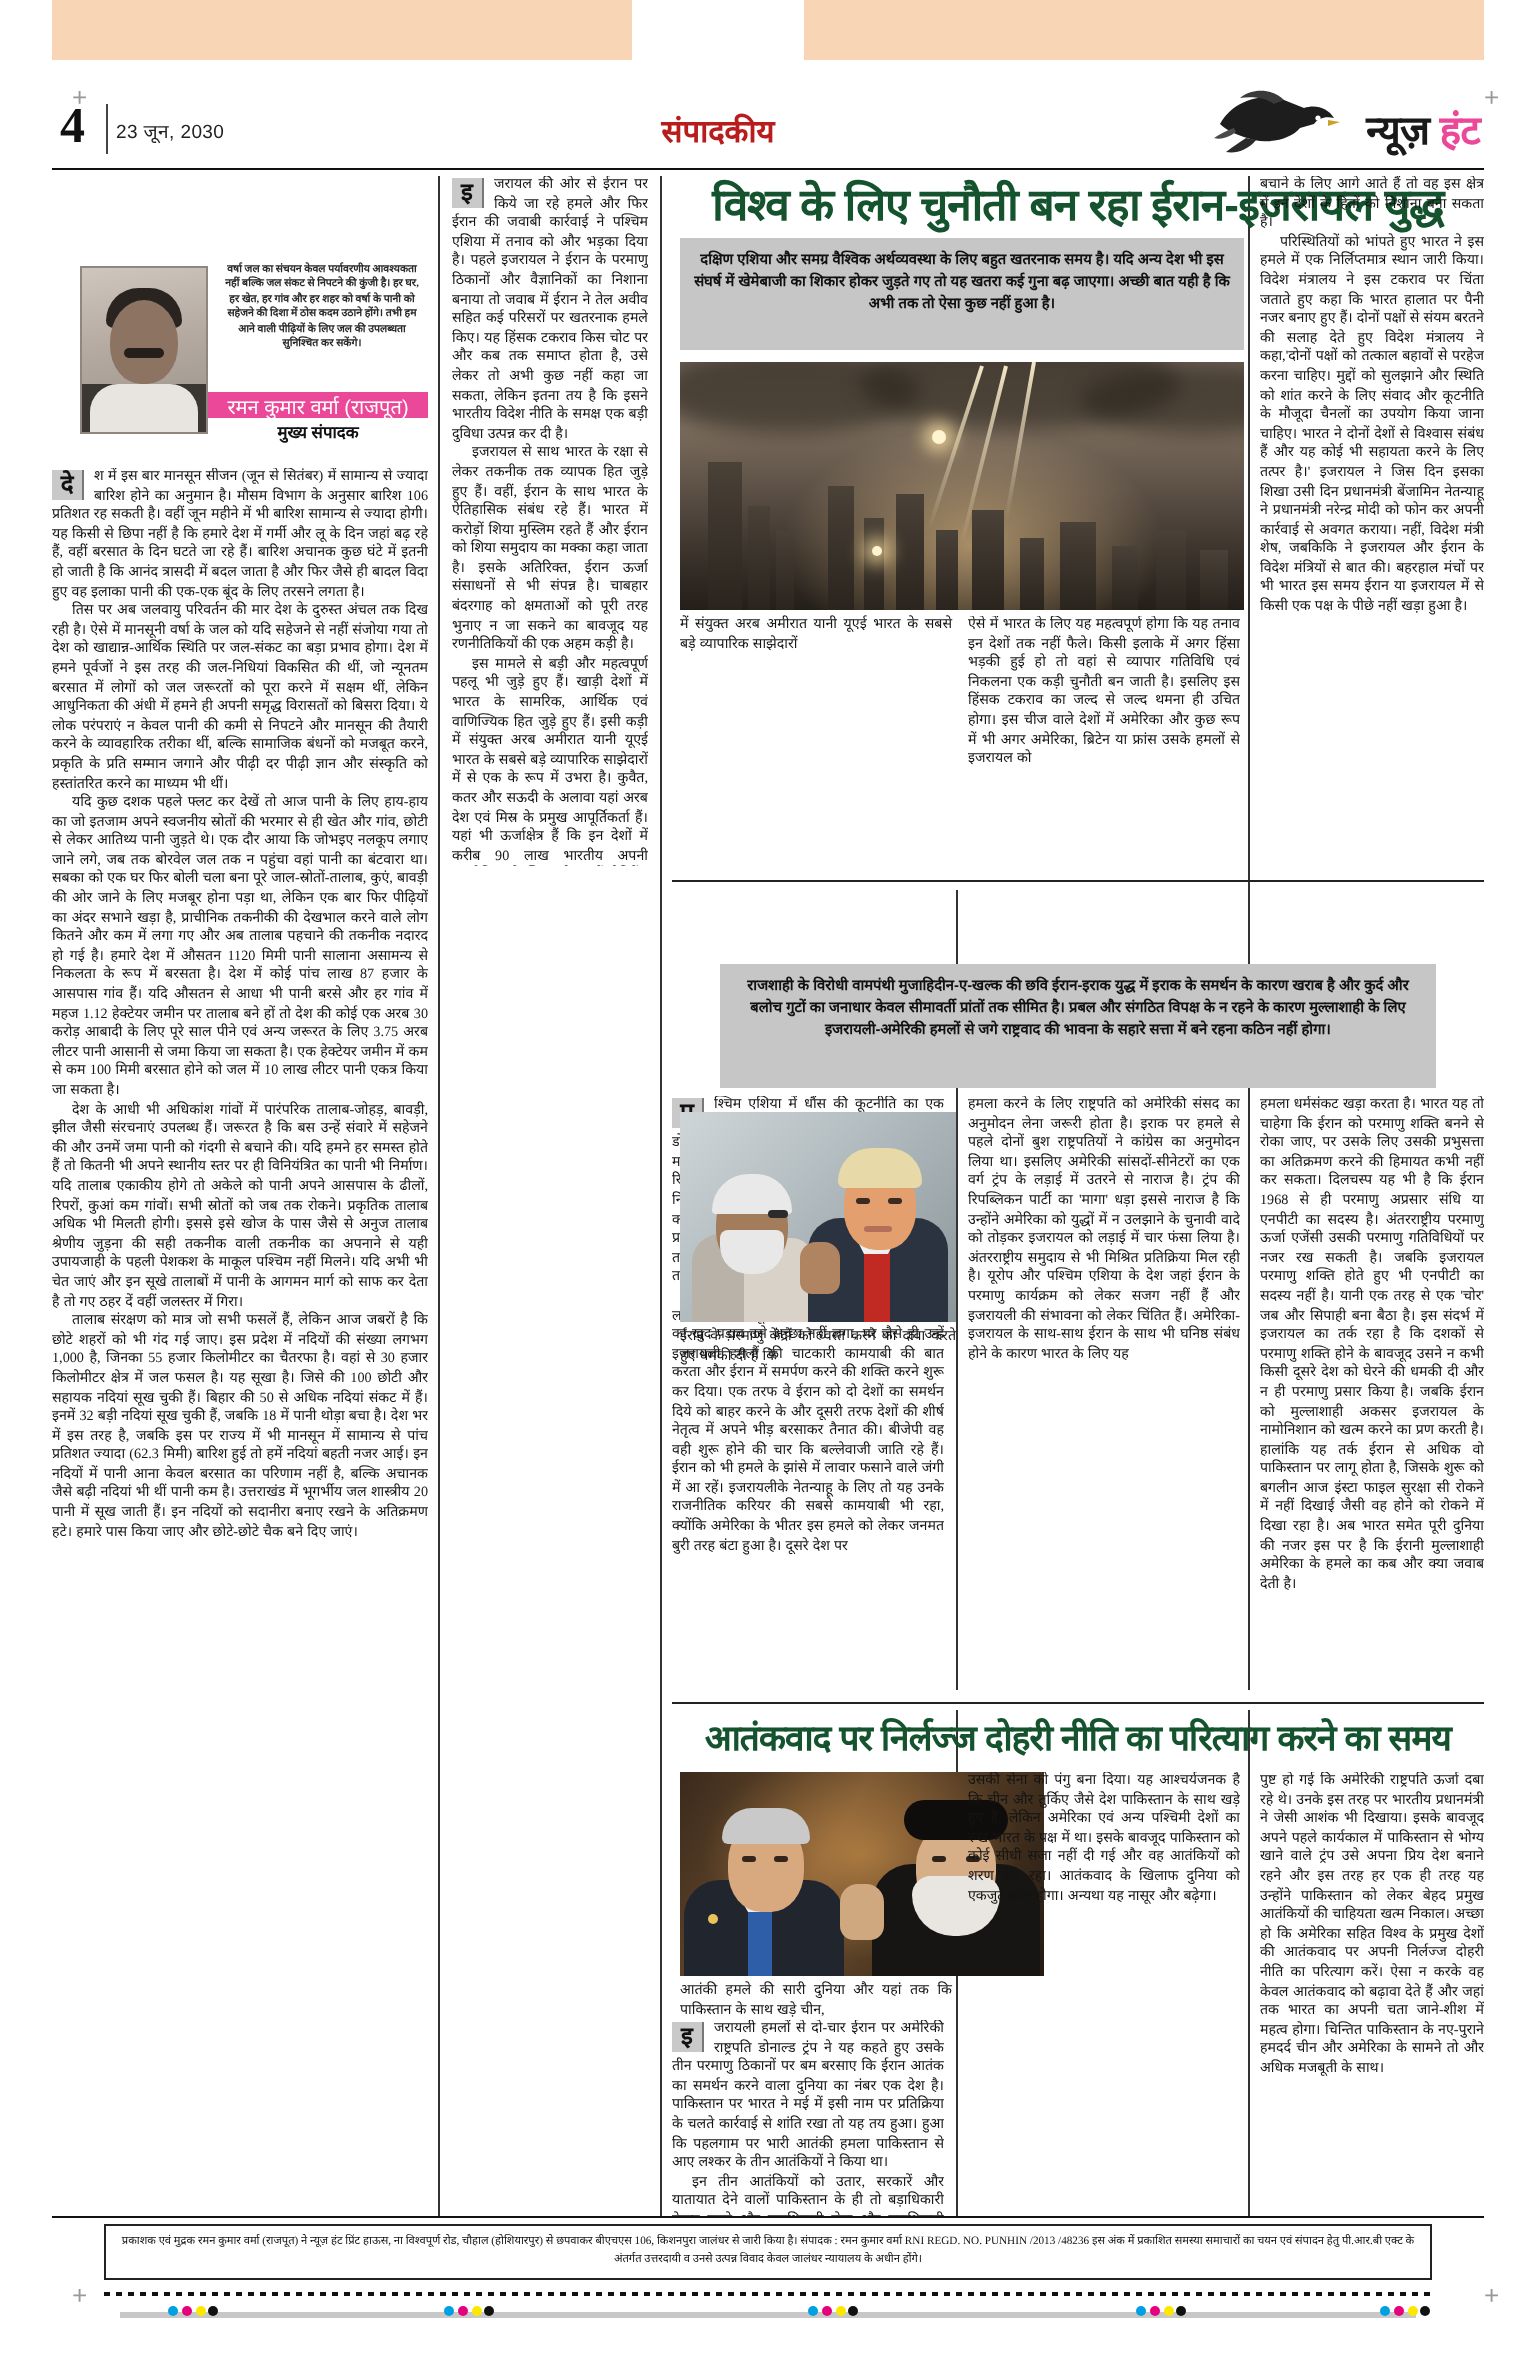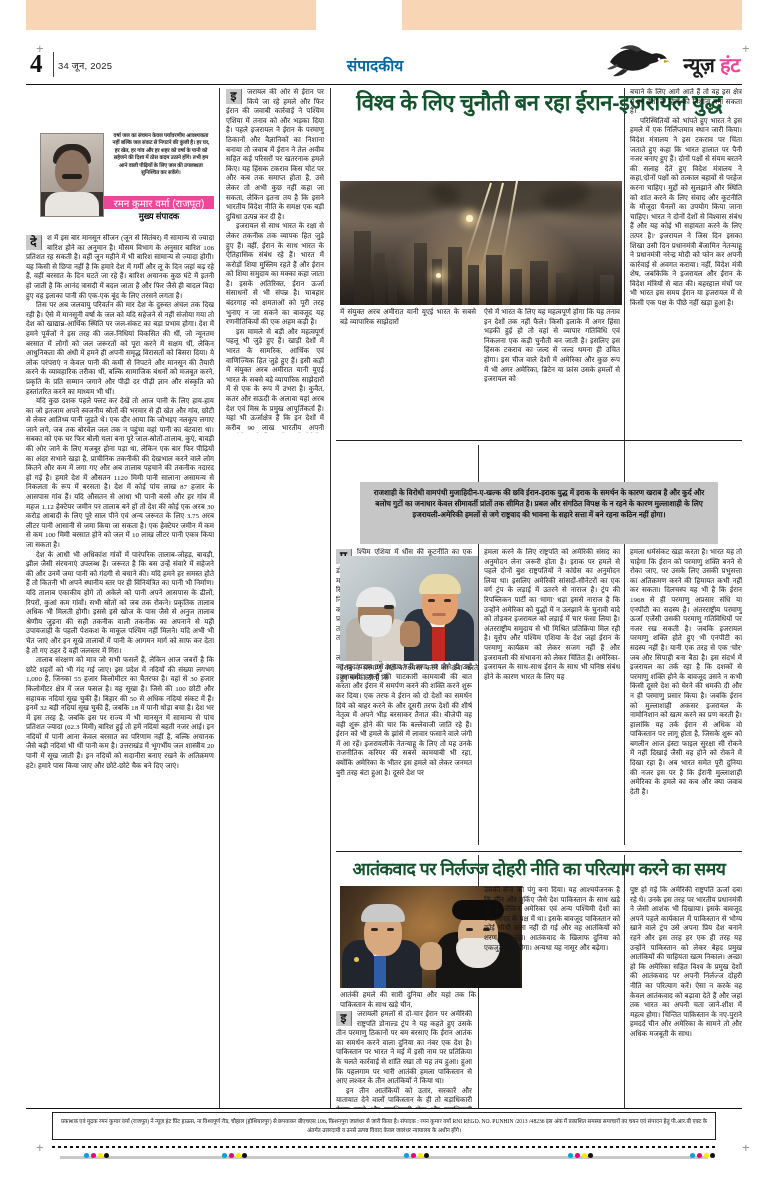--- a/index.html
+++ b/index.html
@@ -8,21 +8,21 @@
 
   
   .cmark{position:absolute;color:#999;font-size:13px;line-height:1;font-family:"Liberation Sans",sans-serif;}
   .band{position:absolute;top:0;height:30px;background:#f8d5b4;}
   .band-l{left:26px;width:290px;}
   .band-m{left:402px;width:135px;}
   .band-r{left:537px;width:205px;}
   .pageno{position:absolute;left:30px;top:50px;font-size:25px;font-weight:bold;color:#111;line-height:28px;font-family:"Liberation Serif",serif;}
   .pdivider{position:absolute;left:53px;top:52px;width:1px;height:25px;background:#444;}
   .pdate{position:absolute;left:58px;top:59px;font-size:9.5px;color:#222;letter-spacing:.2px;}
-  .sectitle{position:absolute;left:332px;top:52px;width:86px;height:25px;background:#fff;display:flex;align-items:center;justify-content:center;font-size:15.5px;font-weight:bold;color:#0369a1;}
+  .sectitle{position:absolute;left:316px;top:52px;width:86px;height:25px;background:#fff;display:flex;align-items:center;justify-content:center;font-size:15.5px;font-weight:bold;color:#b91c1c;}
   .logo{position:absolute;left:600px;top:42px;width:142px;height:40px;}
   .logo-text{position:absolute;right:2px;bottom:4px;font-size:20px;font-weight:bold;letter-spacing:-.3px;}
   .logo-text .w1{color:#1a1a1a;}
   .logo-text .w2{color:#ec4899;margin-top:48px;}
   .eagle{position:absolute;left:6px;top:0px;width:66px;height:38px;}
 
   .hrule{position:absolute;background:#111;}
 
   
   .vrule{position:absolute;width:1px;background:#333;}
@@ -97,21 +97,21 @@
   <div class="cmark" style="left:36px;top:1141px;">+</div>
   <div class="cmark" style="left:742px;top:1141px;">+</div>
 
   <div>
     <div class="band band-l"></div>
     <div class="band band-m"></div>
     <div class="band band-r"></div>
 
     <div class="pageno">4</div>
     <div class="pdivider"></div>
-    <div class="pdate">34 जून, 2025</div>
+    <div class="pdate">23 जून, 2030</div>
 
     <div class="sectitle">संपादकीय</div>
 
     <div class="logo">
       <svg class="eagle" viewBox="0 0 66 38">
         <path d="M4 20 C10 9, 24 4, 36 8 L46 12 C52 10, 58 12, 61 17 C57 16, 53 17, 51 20 L44 22 C40 27, 30 30, 21 28 C14 26, 8 24, 4 20 Z" fill="#1d1d1d"></path>
         <path d="M36 8 C30 2, 20 2, 14 7 C20 6, 27 7, 31 10 Z" fill="#3a3a3a"></path>
         <path d="M22 28 C18 33, 12 35, 7 34 C11 31, 14 29, 17 27 Z" fill="#2a2a2a"></path>
         <path d="M12 24 C8 27, 4 28, 1 27 C4 25, 8 23, 11 22 Z" fill="#4a4a4a"></path>
         <circle cx="53" cy="17" r="1.3" fill="#fff"></circle>
@@ -163,20 +163,21 @@
     <div class="dcap-wrap">
       <span class="dcap">इ</span>
       <p class="noind">जरायल की ओर से ईरान पर किये जा रहे हमले और फिर ईरान की जवाबी कार्रवाई ने पश्चिम एशिया में तनाव को और भड़का दिया है। पहले इजरायल ने ईरान के परमाणु ठिकानों और वैज्ञानिकों का निशाना बनाया तो जवाब में ईरान ने तेल अवीव सहित कई परिसरों पर खतरनाक हमले किए। यह हिंसक टकराव किस चोट पर और कब तक समाप्त होता है, उसे लेकर तो अभी कुछ नहीं कहा जा सकता, लेकिन इतना तय है कि इसने भारतीय विदेश नीति के समक्ष एक बड़ी दुविधा उत्पन्न कर दी है।</p>
     </div>
     <p>इजरायल से साथ भारत के रक्षा से लेकर तकनीक तक व्यापक हित जुड़े हुए हैं। वहीं, ईरान के साथ भारत के ऐतिहासिक संबंध रहे हैं। भारत में करोड़ों शिया मुस्लिम रहते हैं और ईरान को शिया समुदाय का मक्का कहा जाता है। इसके अतिरिक्त, ईरान ऊर्जा संसाधनों से भी संपन्न है। चाबहार बंदरगाह को क्षमताओं को पूरी तरह भुनाए न जा सकने का बावजूद यह रणनीतिकियों की एक अहम कड़ी है।</p>
     <p>इस मामले से बड़ी और महत्वपूर्ण पहलू भी जुड़े हुए हैं। खाड़ी देशों में भारत के सामरिक, आर्थिक एवं वाणिज्यिक हित जुड़े हुए हैं। इसी कड़ी में संयुक्त अरब अमीरात यानी यूएई भारत के सबसे बड़े व्यापारिक साझेदारों में से एक के रूप में उभरा है। कुवैत, कतर और सऊदी के अलावा यहां अरब देश एवं मिस्र के प्रमुख आपूर्तिकर्ता हैं। यहां भी ऊर्जाक्षेत्र हैं कि इन देशों में करीब 90 लाख भारतीय अपनी आजीविका के लिए बसे हुए हैं। रेमिटेंस के जरिये ये देश के प्रति अहम आर्थिक योगदान कर रहे हैं।</p>
   </div>
 
   <div class="bighl" style="left:336px;top:90px;width:406px;font-size:22px;line-height:26px;text-align:center;">विश्व के लिए चुनौती बन रहा ईरान-इजरायल युद्ध</div>
 
+  <div class="introbox" style="left:340px;top:119px;width:282px;height:56px;">दक्षिण एशिया और समग्र वैश्विक अर्थव्यवस्था के लिए बहुत खतरनाक समय है। यदि अन्य देश भी इस संघर्ष में खेमेबाजी का शिकार होकर जुड़ते गए तो यह खतरा कई गुना बढ़ जाएगा। अच्छी बात यही है कि अभी तक तो ऐसा कुछ नहीं हुआ है।</div>
 
   <div class="ph" style="left:340px;top:181px;width:282px;height:124px;">
     <div class="skyline"></div>
     <div class="cloud" style="left:-10px;top:-6px;width:130px;height:42px;"></div>
     <div class="cloud" style="left:90px;top:-12px;width:160px;height:46px;"></div>
     <div class="cloud" style="left:200px;top:2px;width:120px;height:34px;"></div>
     <div class="bld" style="left:14px;width:17px;height:74px;"></div>
     <div class="bld" style="left:34px;width:11px;height:52px;"></div>
     <div class="bld" style="left:48px;width:9px;height:40px;"></div>
     <div class="bld" style="left:74px;width:13px;height:62px;"></div>

